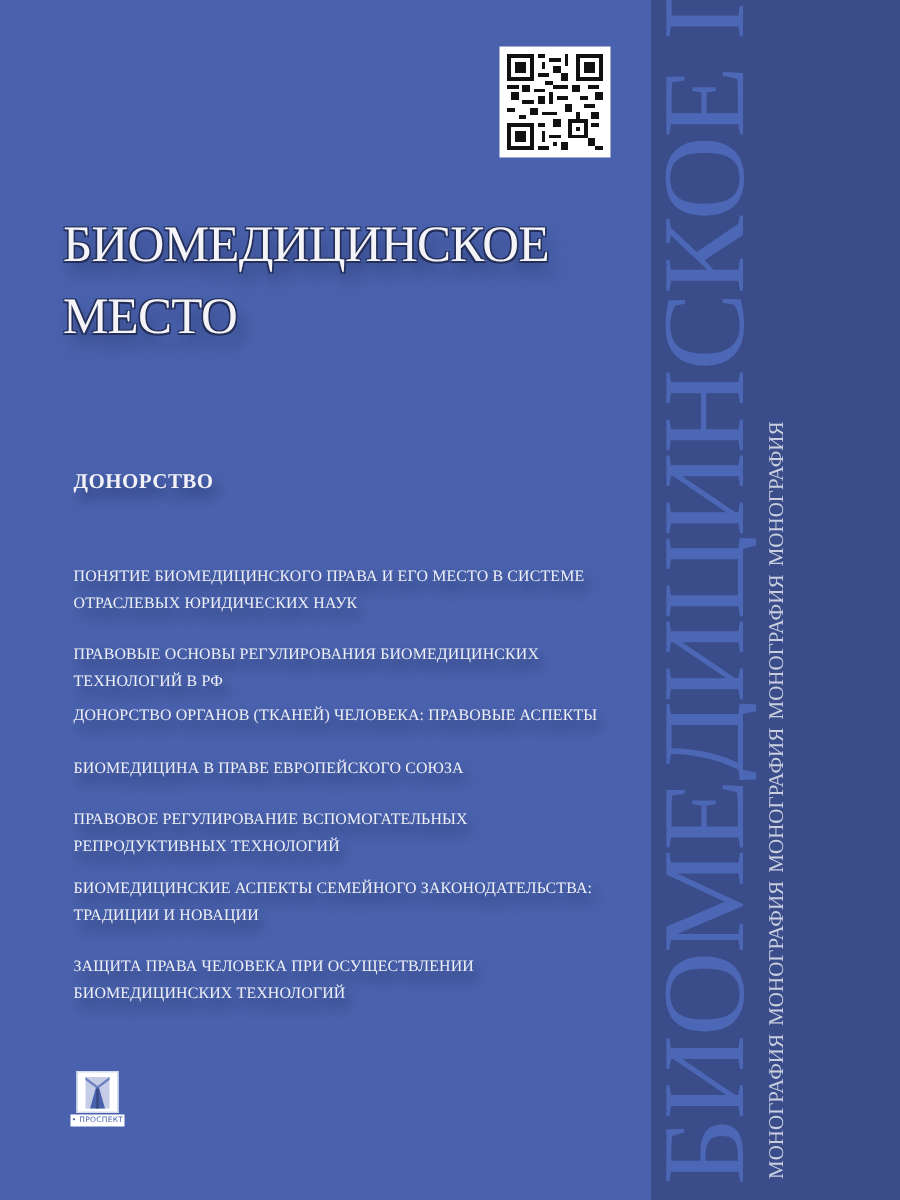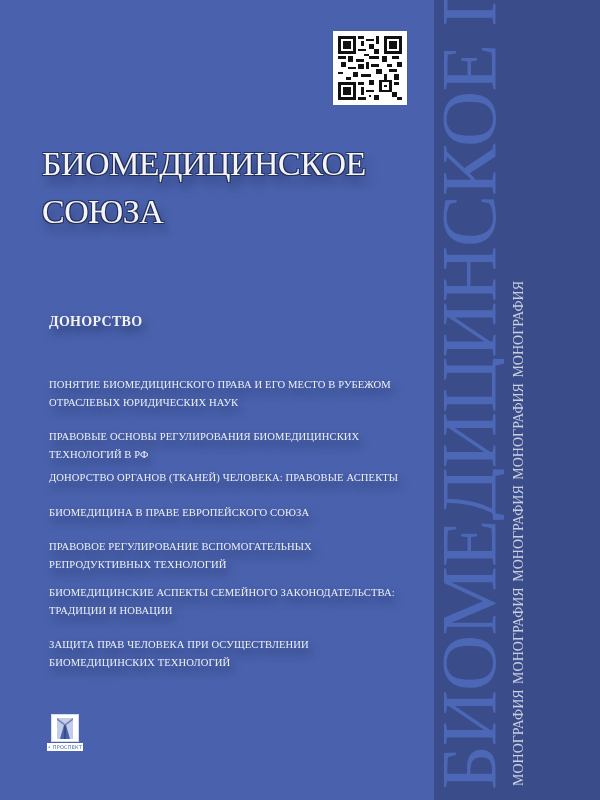--- a/index.html
+++ b/index.html
@@ -202,38 +202,38 @@
           <rect x="21" y="22" width="2" height="2"></rect>
         <rect x="8" y="24" width="3" height="1"></rect>
           <rect x="23" y="24" width="2" height="1"></rect>
           <rect x="12" y="23" width="1" height="1"></rect>
       </g>
     </svg>
   </div>
 
   <div class="title">
     <span class="line1">БИОМЕДИЦИНСКОЕ</span>
-    <span class="line2">СОЮЗА</span>
+    <span class="line2">МЕСТО</span>
   </div>
 
 
   <div class="genre">ДОНОРСТВО</div>
 
   <ul class="toc">
-    <li style="margin-bottom:17px">ПОНЯТИЕ БИОМЕДИЦИНСКОГО ПРАВА И ЕГО МЕСТО В РУБЕЖОМ
+    <li style="margin-bottom:17px">ПОНЯТИЕ БИОМЕДИЦИНСКОГО ПРАВА И ЕГО МЕСТО В СИСТЕМЕ
 ОТРАСЛЕВЫХ ЮРИДИЧЕСКИХ НАУК</li>
     <li style="margin-bottom:6px">ПРАВОВЫЕ ОСНОВЫ РЕГУЛИРОВАНИЯ БИОМЕДИЦИНСКИХ
 ТЕХНОЛОГИЙ В РФ</li>
     <li style="margin-bottom:17px">ДОНОРСТВО ОРГАНОВ (ТКАНЕЙ) ЧЕЛОВЕКА: ПРАВОВЫЕ АСПЕКТЫ</li>
     <li style="margin-bottom:17px">БИОМЕДИЦИНА В ПРАВЕ ЕВРОПЕЙСКОГО СОЮЗА</li>
     <li style="margin-bottom:11px">ПРАВОВОЕ РЕГУЛИРОВАНИЕ ВСПОМОГАТЕЛЬНЫХ
 РЕПРОДУКТИВНЫХ ТЕХНОЛОГИЙ</li>
     <li style="margin-bottom:17px">БИОМЕДИЦИНСКИЕ АСПЕКТЫ СЕМЕЙНОГО ЗАКОНОДАТЕЛЬСТВА:
 ТРАДИЦИИ И НОВАЦИИ</li>
-    <li>ЗАЩИТА ПРАВ ЧЕЛОВЕКА ПРИ ОСУЩЕСТВЛЕНИИ
+    <li>ЗАЩИТА ПРАВА ЧЕЛОВЕКА ПРИ ОСУЩЕСТВЛЕНИИ
 БИОМЕДИЦИНСКИХ ТЕХНОЛОГИЙ</li>
   </ul>
 
   <div class="logo">
     <div class="logo-box">
       <svg viewBox="0 0 26 26">
         <rect x="5" y="3" width="16" height="21" fill="#c5cde6"></rect>
         <polygon points="5,3 13,9 21,3 21,5 13,11 5,5" fill="#6f82c2"></polygon>
         <polygon points="12,10 14,10 18,24 8,24" fill="#4a62ad"></polygon>
         <rect x="12" y="11" width="2" height="13" fill="#3a4d8a"></rect>

